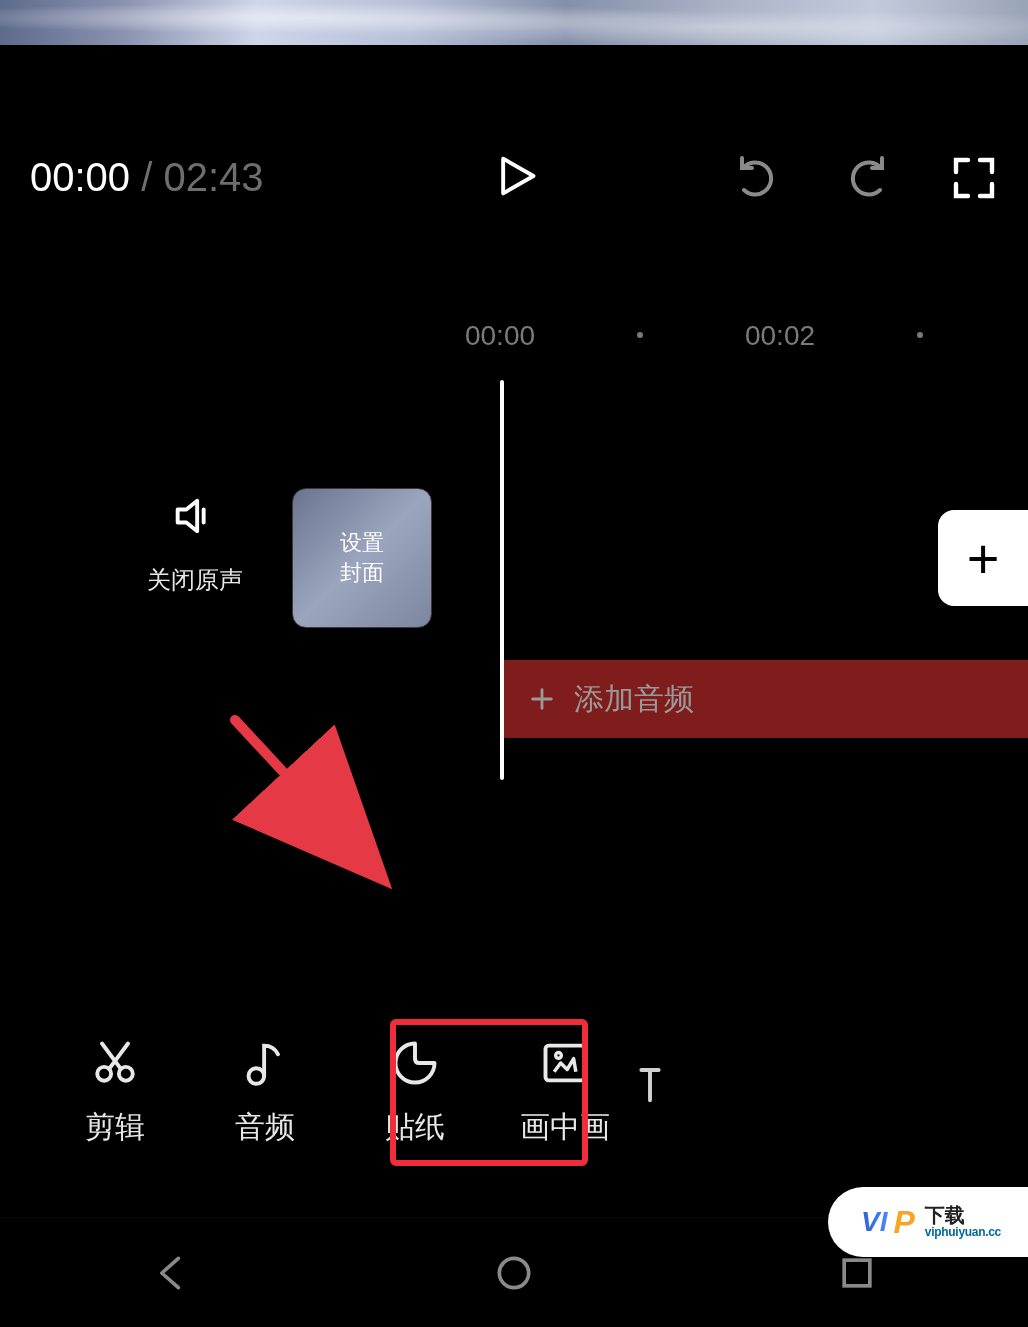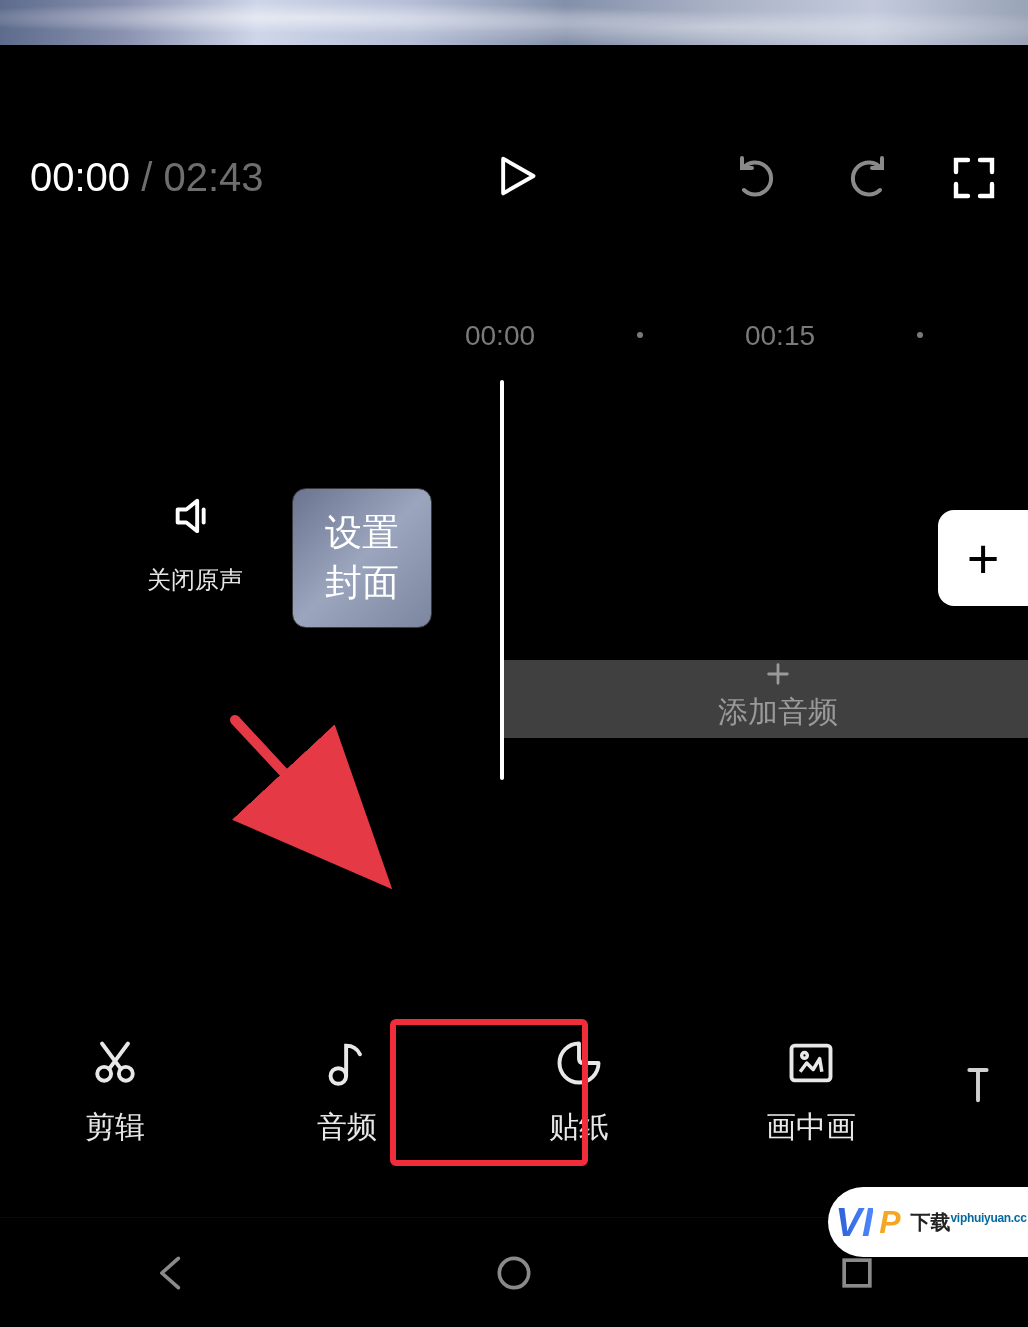--- a/index.html
+++ b/index.html
@@ -92,21 +92,21 @@
 
   .cover-btn {
     position:absolute;
     left: 292px;
     top: 118px;
     width: 140px;
     height: 140px;
     border-radius: 14px;
     background: linear-gradient(135deg,#6a7490 0%,#9ba5bd 50%,#7c86a0 100%);
     display:flex; align-items:center; justify-content:center;
-    color:#fff; font-size:37px; line-height:1.35; text-align:center;
+    color:#fff; font-size:22px; line-height:1.35; text-align:center;
     border:1px solid #3a3a3a;
   }
 
   .clips {
     position:absolute;
     left: 504px;
     top: 118px;
     height: 140px;
     right: 0;
     display:flex;
@@ -143,45 +143,44 @@
     display:flex;align-items:center;justify-content:center;
     font-size:56px; font-weight:400;
   }
 
   .audio-track {
     position:absolute;
     left: 504px;
     top: 290px;
     right: 0;
     height: 78px;
-    background:#404040;
+    background:#7f1d1d;
     display:flex; align-items:center;
     padding-left: 24px;
-    gap: 4px;
+    gap: 18px;
     font-size: 30px;
     color:#9a9a9a;
-    flex-direction:column;
   }
 
   
   .arrow-svg {
     position:absolute;
     left: 220px;
     top: 700px;
     pointer-events:none;
   }
 
   
   .toolbar {
     position:absolute;
     bottom: 150px;
     left: 0; right: 0;
     height: 170px;
     display:flex;
-    justify-content: space-between;
+    justify-content: flex-start;
     align-items: center;
     padding: 0 40px 0 40px;
   }
   .tool {
     width: 150px;
     display:flex; flex-direction:column; align-items:center; gap:18px;
     color:#e8e8e8;
   }
   .tool .ic { width:52px;height:52px;display:flex;align-items:center;justify-content:center; }
   .tool .lbl { font-size: 30px; }
@@ -210,29 +209,29 @@
     width: 200px; height: 70px;
     background:#fff;
     border-top-left-radius: 40px;
     border-bottom-left-radius: 40px;
     display:flex; align-items:center; justify-content:center;
     gap:6px;
     padding-left:6px;
   }
   .watermark .v {
     font-family: "Arial Black",sans-serif; font-weight:900; font-style:italic;
-    font-size:40px;
+    font-size:28px;
     background: linear-gradient(90deg,#2a5fd4,#4f86ff);
     -webkit-background-clip:text; background-clip:text; color:transparent;
   }
   .watermark .p {
     font-family: "Arial Black",sans-serif; font-weight:900; font-style:italic;
     font-size:32px; color:#f5a623;
   }
-  .watermark .txt { display:flex;flex-direction:row;line-height:1.05; margin-left:4px;}
+  .watermark .txt { display:flex;flex-direction:column;line-height:1.05; margin-left:4px;}
   .watermark .txt .t1{ font-size:20px;color:#222;font-weight:700;}
   .watermark .txt .t2{ font-size:12px;color:#0369a1;font-weight:600;letter-spacing:-.3px;}
 
 </style>
 </head>
 <body>
 
 <div class="preview"></div>
 
 <div class="controls">
@@ -259,21 +258,21 @@
       <svg width="48" height="48" viewBox="0 0 24 24">
         <path d="M3 9 L3 3 L9 3 M15 3 L21 3 L21 9 M21 15 L21 21 L15 21 M9 21 L3 21 L3 15" fill="none" stroke="#fff" stroke-width="2.2" stroke-linecap="round"></path>
       </svg>
     </div>
   </div>
 </div>
 
 <div class="ruler">
   <span class="lbl" style="left:500px">00:00</span>
   <span class="tick" style="left:640px"></span>
-  <span class="lbl" style="left:780px">00:15</span>
+  <span class="lbl" style="left:780px">00:02</span>
   <span class="tick" style="left:920px"></span>
 </div>
 
 <div class="tl-wrap">
 
   <div class="mute-col">
     <svg width="52" height="52" viewBox="0 0 24 24">
       <path d="M4 9 L8 9 L13 5 L13 19 L8 15 L4 15 Z" fill="none" stroke="#fff" stroke-width="1.8" stroke-linejoin="round"></path>
       <path d="M16 9 L16 15" fill="none" stroke="#fff" stroke-width="1.8" stroke-linecap="round"></path>
     </svg>

